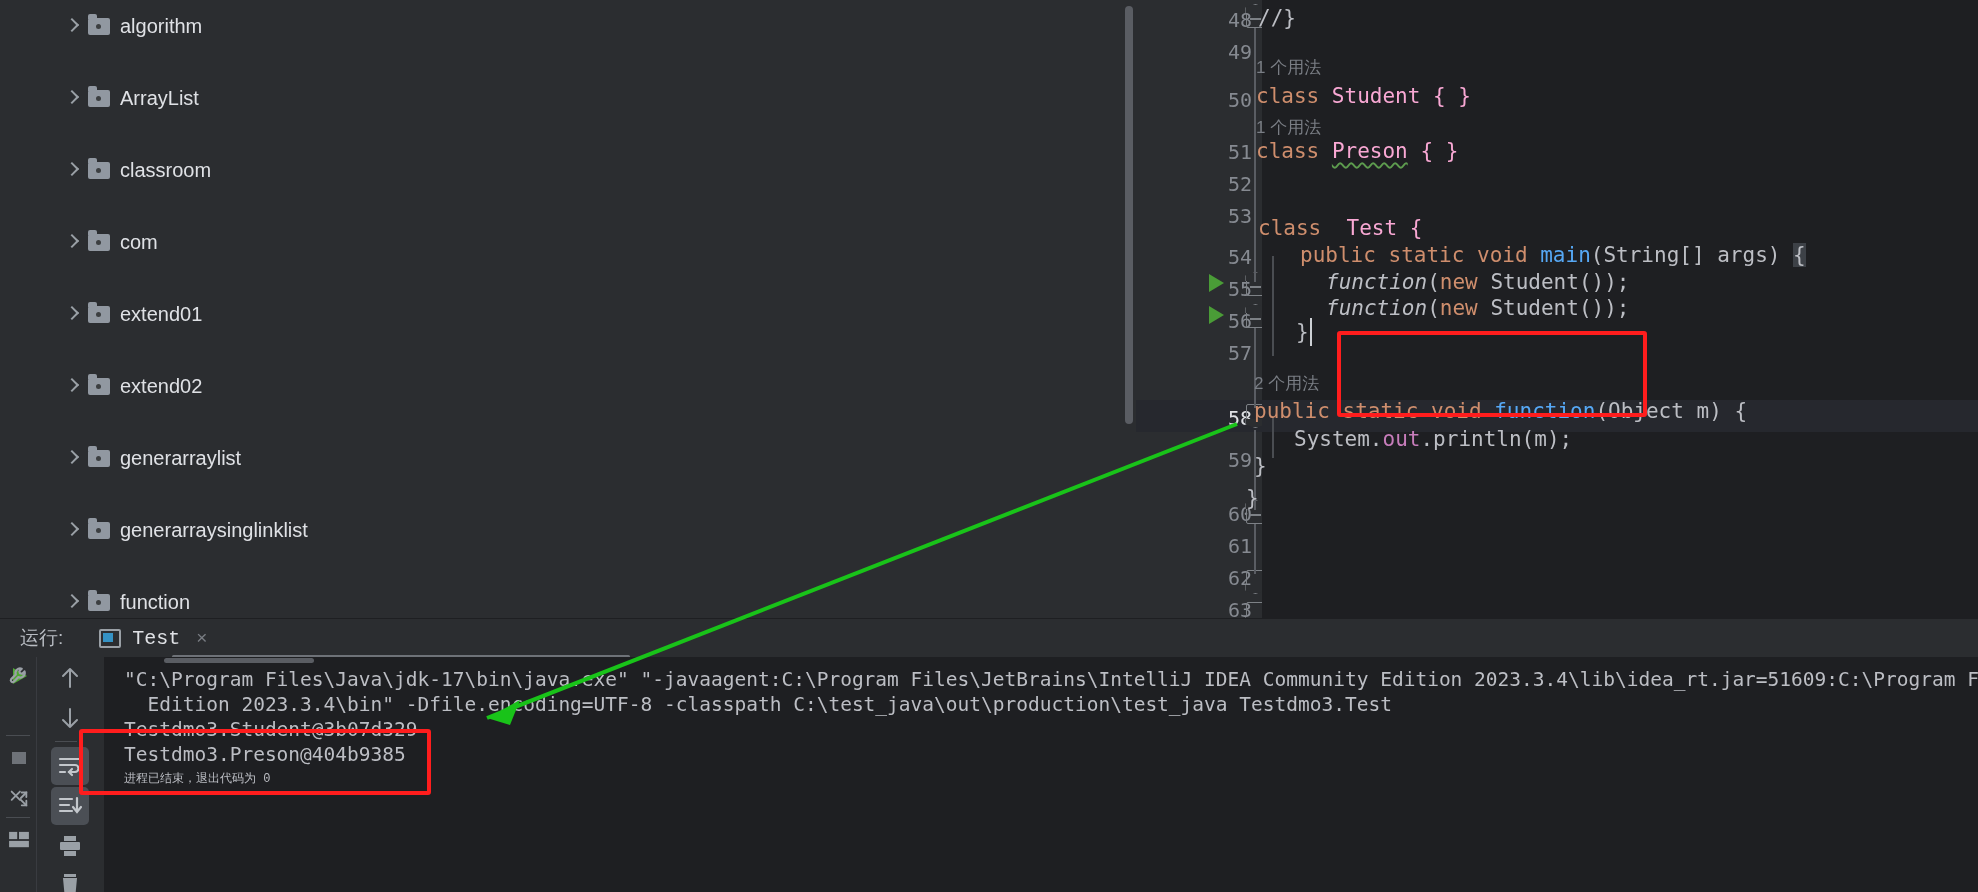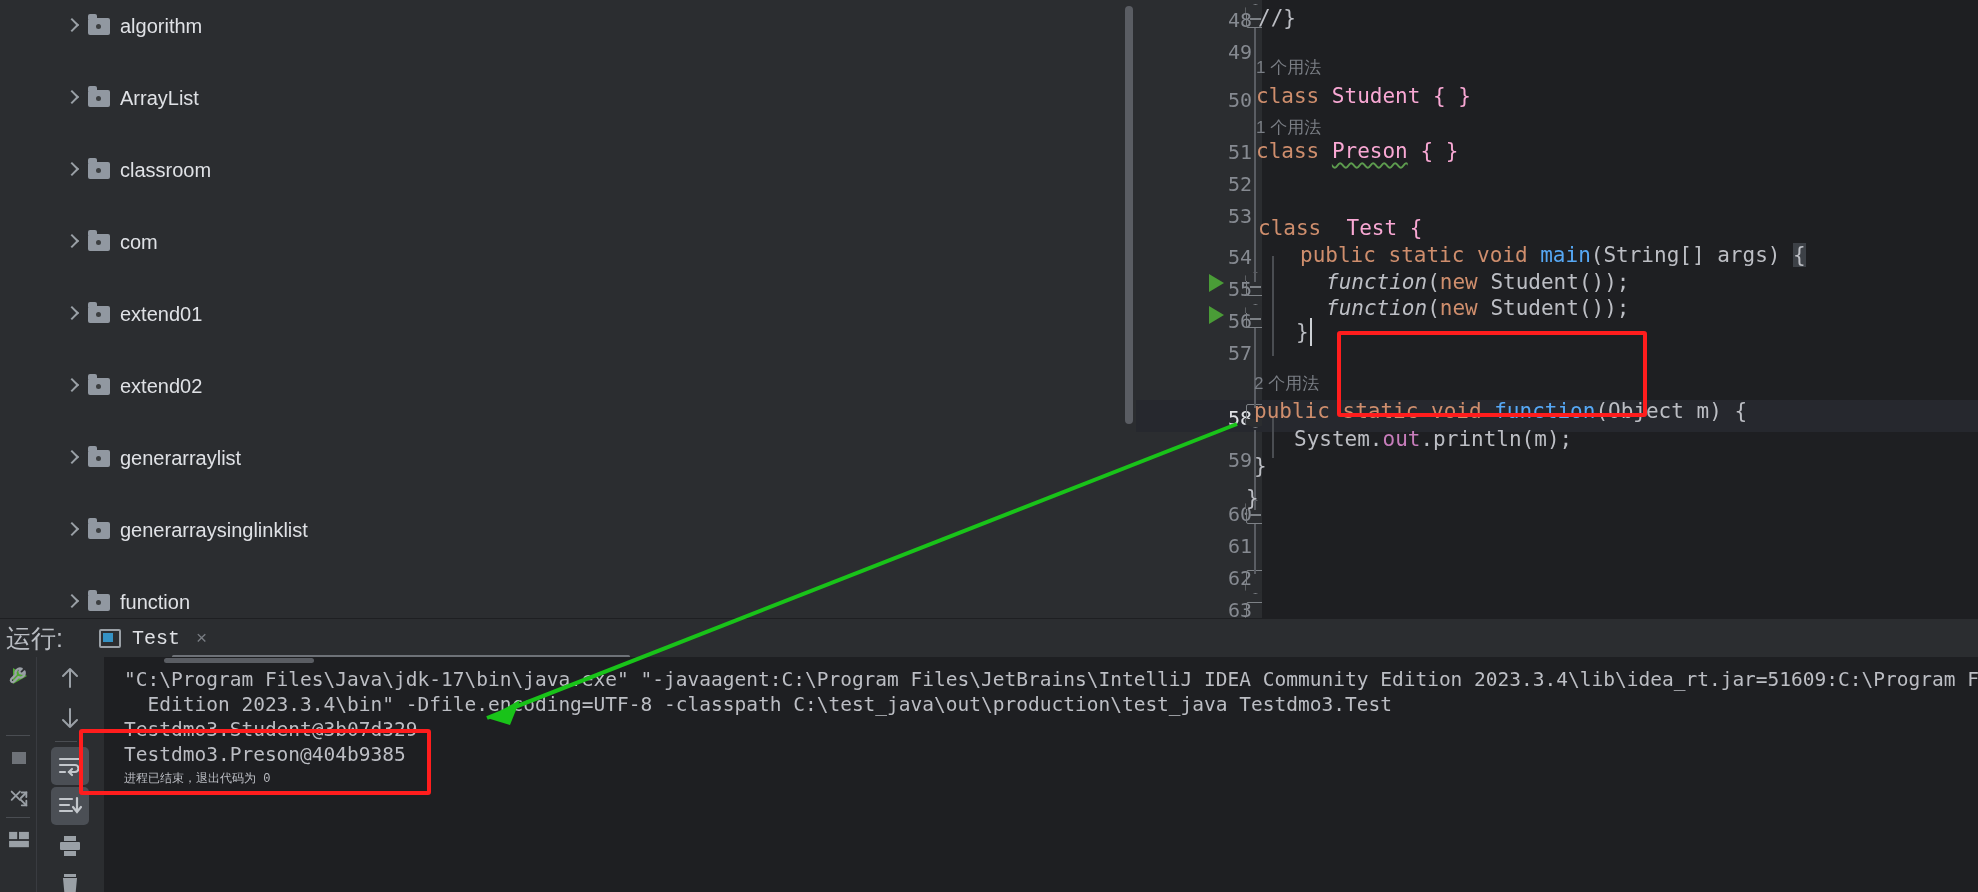--- a/index.html
+++ b/index.html
@@ -115,21 +115,21 @@
 
   
   .run-panel {
     position:absolute; left:0; top:618px; width:1978px; height:274px;
     background:#2b2d30; border-top:1px solid #1e1f22;
   }
   .run-header {
     position:absolute; left:0; top:0; width:1978px; height:38px;
     display:flex; align-items:center; background:#2b2d30;
   }
-  .run-label { color:#b9bdc3; font-size:25px; margin-left:6px; }
+  .run-label { color:#b9bdc3; font-size:19px; margin-left:20px; }
   .run-tab {
     display:flex; align-items:center; margin-left:30px; position:relative;
     height:38px; padding:0 6px;
   }
   .tab-ico {
     width:22px; height:19px; position:relative; margin-right:11px;
     border:2px solid #9aa0a6; border-radius:2px;
   }
   .tab-ico::after {
     content:""; position:absolute; left:2px; top:2px; width:10px; height:9px;

